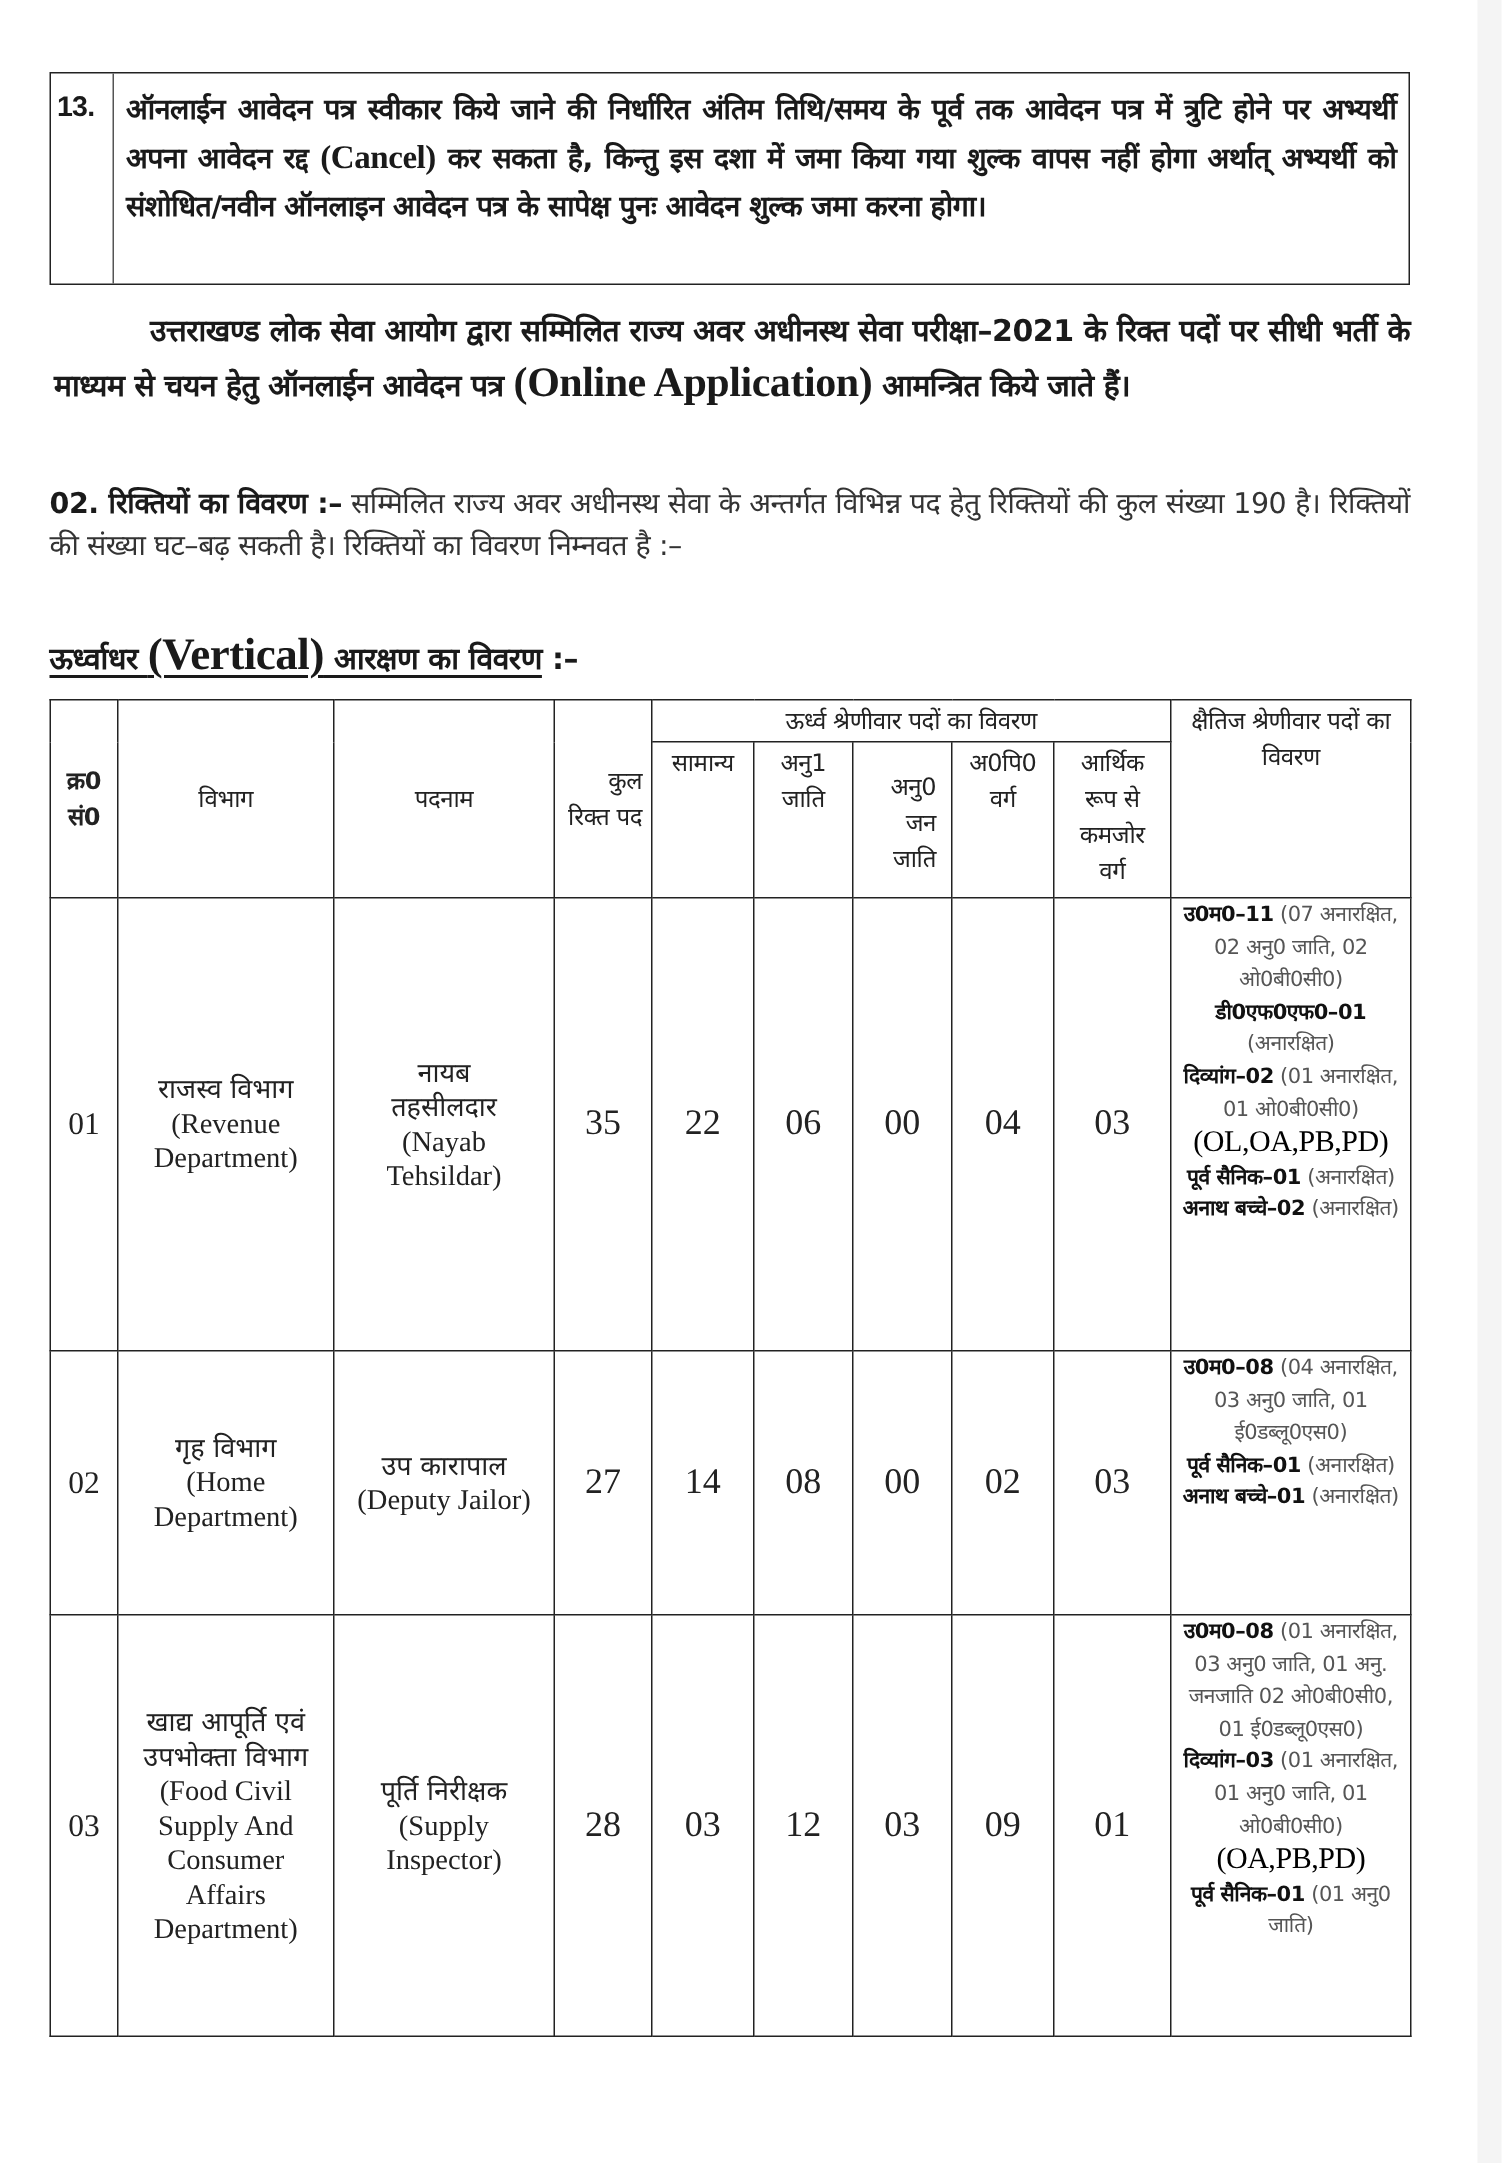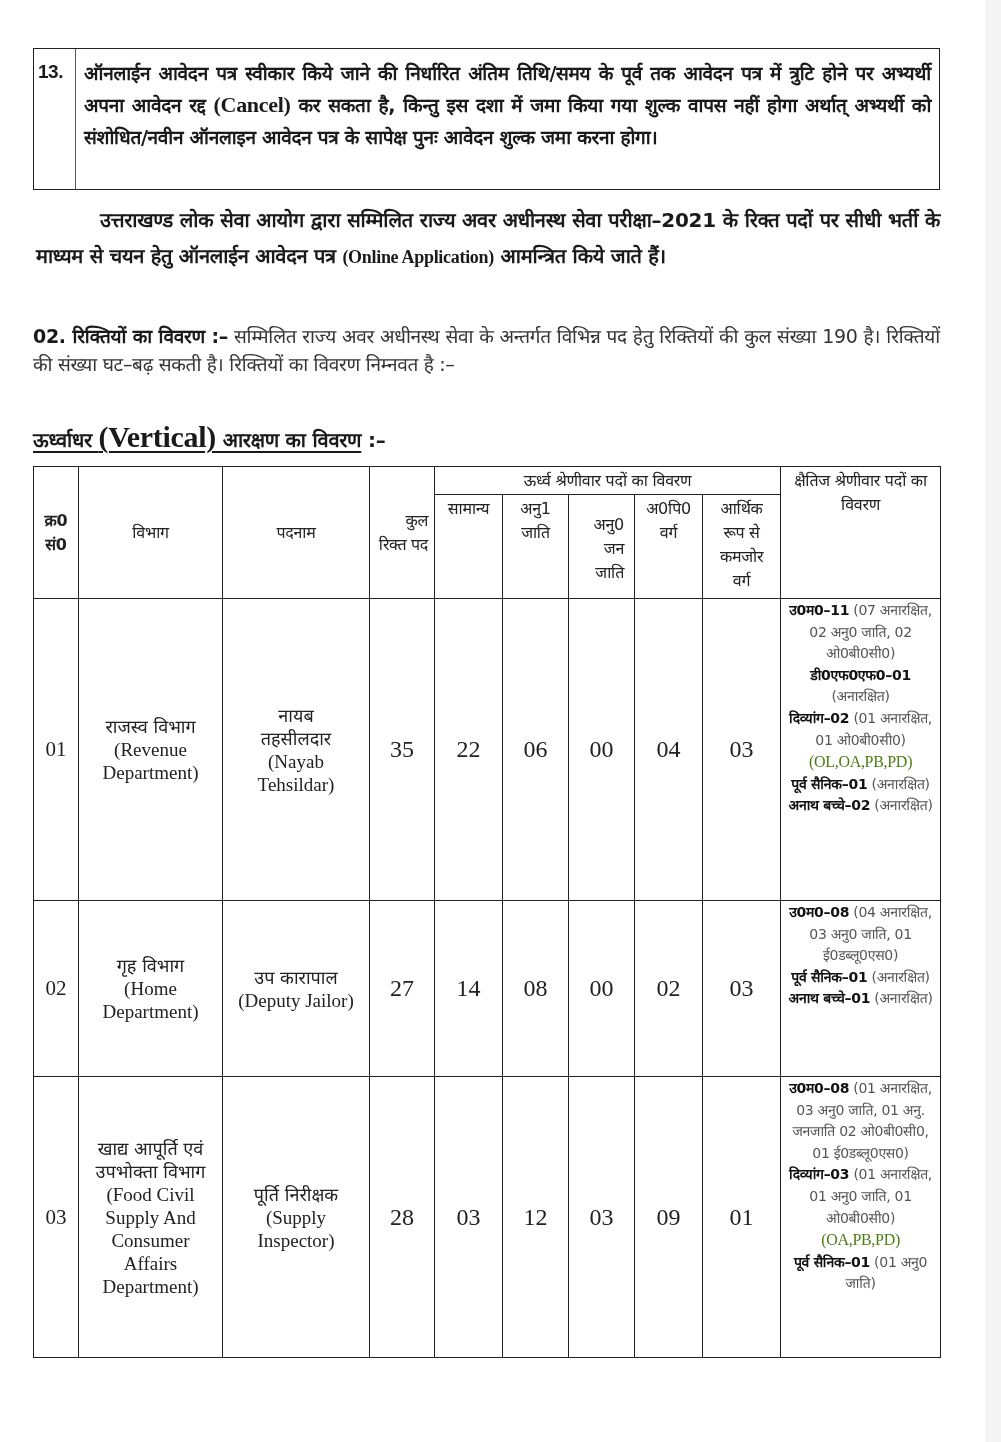--- a/index.html
+++ b/index.html
@@ -26,21 +26,21 @@
     line-height:32px; text-align:justify; letter-spacing:-0.3px;
   }
   .clause-text .en { font-family:"Liberation Serif", serif; font-size:22px;margin-top:32px; }
 
   .intro {
     position:absolute; left:36px; top:202px; width:904px;
     font-family:"DejaVu Sans", sans-serif; font-weight:bold; font-size:20px;
     line-height:36px; text-align:justify; letter-spacing:-0.3px;
   }
   .intro .indent { display:inline-block; width:64px; }
-  .intro .en { font-family:"Liberation Serif", serif; font-size:18px; }
+  .intro .en { font-family:"Liberation Serif", serif; font-size:28px; }
 
   .vacancy {
     position:absolute; left:33px; top:322px; width:907px;
     font-family:"DejaVu Sans", sans-serif; font-size:19px; line-height:28px;
     text-align:justify; color:#333; letter-spacing:-0.3px;
   }
   .vacancy .lbl { font-weight:bold; color:#1a1a1a; }
 
   .vertical-heading {
     position:absolute; left:33px; top:422px;
@@ -64,21 +64,21 @@
   }
   table.vac th.top { vertical-align:top; padding-top:2px; }
   .num { font-family:Liberation Serif, serif; font-size:24px; color:#222; }
   .dept { font-family:"DejaVu Sans", sans-serif; font-size:18px; line-height:23px; color:#222; }
   .dept .en { font-family:"Liberation Serif", serif; font-size:19px; }
   .horiz {
     font-family:"DejaVu Sans", sans-serif; font-size:14px; line-height:21.6px; color:#555;
     vertical-align:top !important; padding:1px 3px !important; letter-spacing:-0.3px;
   }
   .horiz b { color:#111; font-weight:bold; }
-  .horiz .en { font-family:"Liberation Serif", serif; font-size:16px; color:#4d7c0f; }
+  .horiz .en { font-family:"Liberation Serif", serif; font-size:20px; color:#000000; }
   .horiz .item { display:block; }
 </style>
 </head>
 <body>
 
 <div class="page">
 
   <div class="clause-box">
     <div class="clause-num">13.</div>
     <div class="clause-text"><span>ऑनलाईन आवेदन पत्र स्वीकार किये जाने की निर्धारित अंतिम तिथि/समय के पूर्व तक आवेदन पत्र में त्रुटि होने पर अभ्यर्थी अपना आवेदन रद्द </span><span class="en">(Cancel)</span><span> कर सकता है, किन्तु इस दशा में जमा किया गया शुल्क वापस नहीं होगा अर्थात् अभ्यर्थी को संशोधित/नवीन ऑनलाइन आवेदन पत्र के सापेक्ष पुनः आवेदन शुल्क जमा करना होगा।</span></div>

